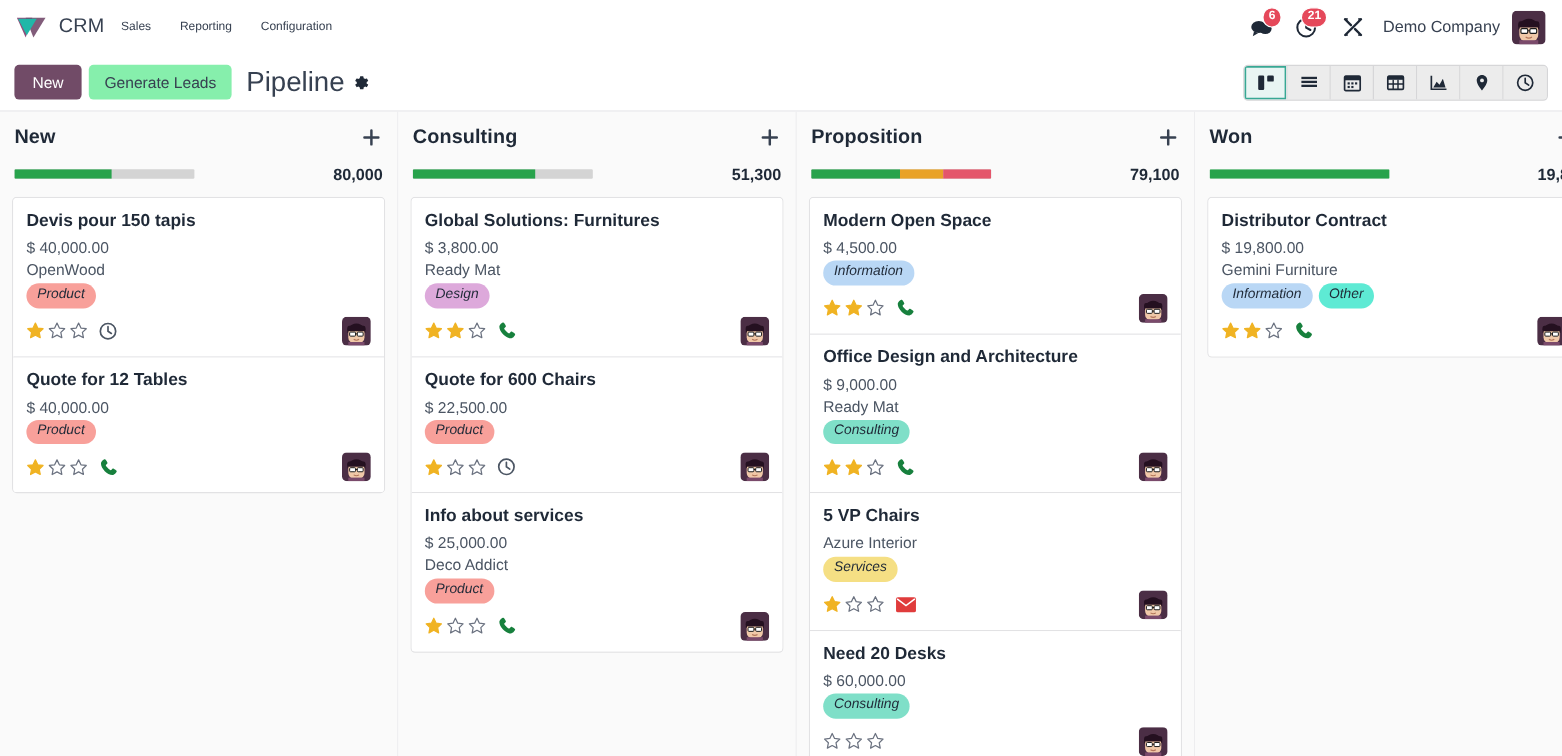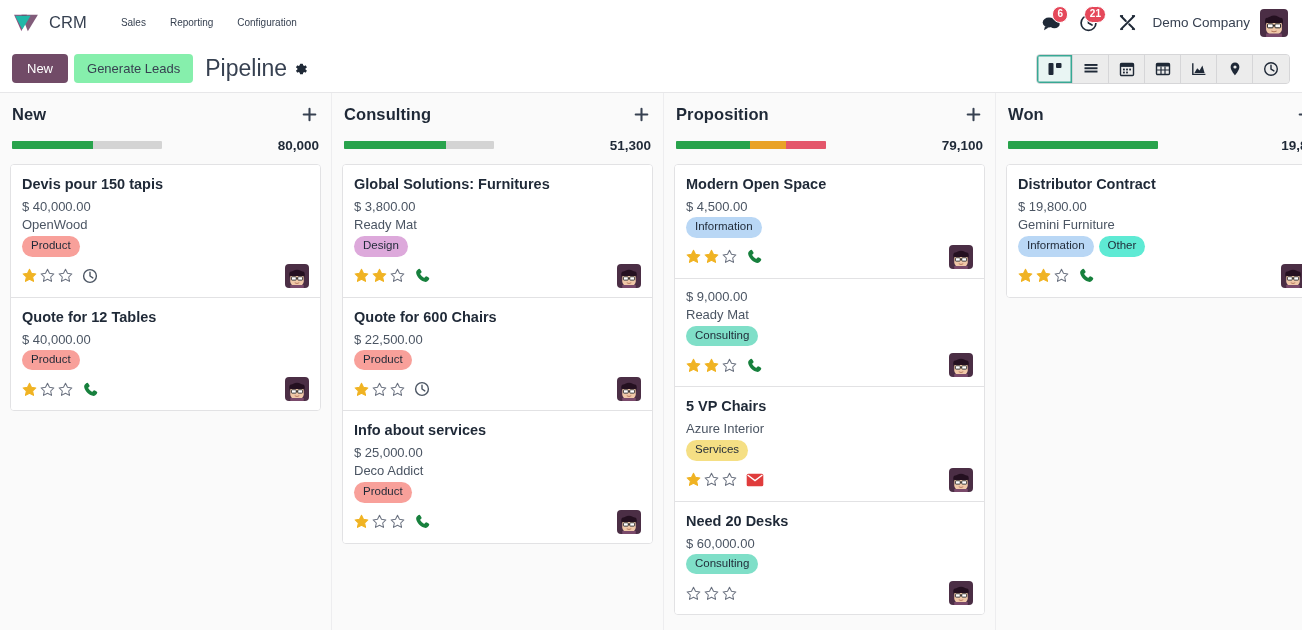--- a/index.html
+++ b/index.html
@@ -17,21 +17,21 @@
     height: 45px;
     background: #ffffff;
     display: flex;
     align-items: center;
     padding: 0 14px 0 12px;
     position: relative;
     z-index: 30;
   }
   .brand {
     display: flex; align-items: center; gap: 9px;
-    margin-right: 22px;
+    margin-right: 2px;
   }
   .brand-logo { width: 28px; height: 22px; display:block; }
   .brand-name {
     font-size: 16.5px; color: #374151; font-weight: 400;
     letter-spacing: .1px;
   }
   .nav-links { display: flex; align-items: center; gap: 0; }
   .nav-link {
     font-size: 10px; color: #374151; padding: 6px 12px;
     cursor: pointer; border-radius: 3px; white-space: nowrap;
@@ -213,21 +213,21 @@
   .kcard-title {
     font-size: 14.5px; font-weight: 700; color: #1f2937;
     margin-bottom: 6px; line-height: 1.25;
   }
   .kcard-amount {
     font-size: 13px; color: #4b5563; margin-bottom: 3px;
   }
   .kcard-partner {
     font-size: 13px; color: #4b5563; margin-bottom: 4px;
   }
-  .tags { display: flex; gap: 5px; margin-bottom: 7px; flex-wrap: wrap; }
+  .tags { display: flex; gap: 5px; margin-bottom: 7px; flex-wrap: wrap; font-style: italic; }
   .tag {
     font-size: 11.5px; line-height: 1;
     padding: 4px 9px 5px 9px; border-radius: 11px;
     color: #1f2937; white-space: nowrap;
   }
   .kcard-footer {
     display: flex; align-items: center; gap: 0;
     min-height: 24px;
   }
   .stars { display: flex; align-items: center; gap: 3px; margin-right: 9px; }
@@ -667,20 +667,21 @@
                 <rect x="6" y="10" width="20" height="6" rx="2" fill="#241020"></rect>
                 <rect x="8.5" y="17" width="6.5" height="4.5" rx="1" fill="#fff" stroke="#1a1a1a" stroke-width="1.1"></rect>
                 <rect x="17" y="17" width="6.5" height="4.5" rx="1" fill="#fff" stroke="#1a1a1a" stroke-width="1.1"></rect>
                 <path d="M15 19 H17" stroke="#1a1a1a" stroke-width="1.1"></path>
                 <path d="M13 25 Q16 27 19 25" stroke="#b3765a" stroke-width="1.2" fill="none"></path>
                 <rect x="7" y="28" width="18" height="4" fill="#7a4a6b"></rect>
               </svg>
             </div>
           </div>
           <div class="kcard">
+            <div class="kcard-title">Office Design and Architecture</div>
             <div class="kcard-amount">$ 9,000.00</div>
             <div class="kcard-partner">Ready Mat</div>
             <div class="tags">
               <span class="tag" style="background:#7fdfc8">Consulting</span>
             </div>
             <div class="kcard-footer">
               <div class="stars">
                 <svg class="star" viewBox="0 0 16 16">
                   <path d="M8 1.3 L10.1 5.7 L14.8 6.3 L11.4 9.6 L12.3 14.3 L8 12 L3.7 14.3 L4.6 9.6 L1.2 6.3 L5.9 5.7 Z" fill="#f0b323" stroke="#f0b323" stroke-width="1.1" stroke-linejoin="round"></path>
                 </svg>

